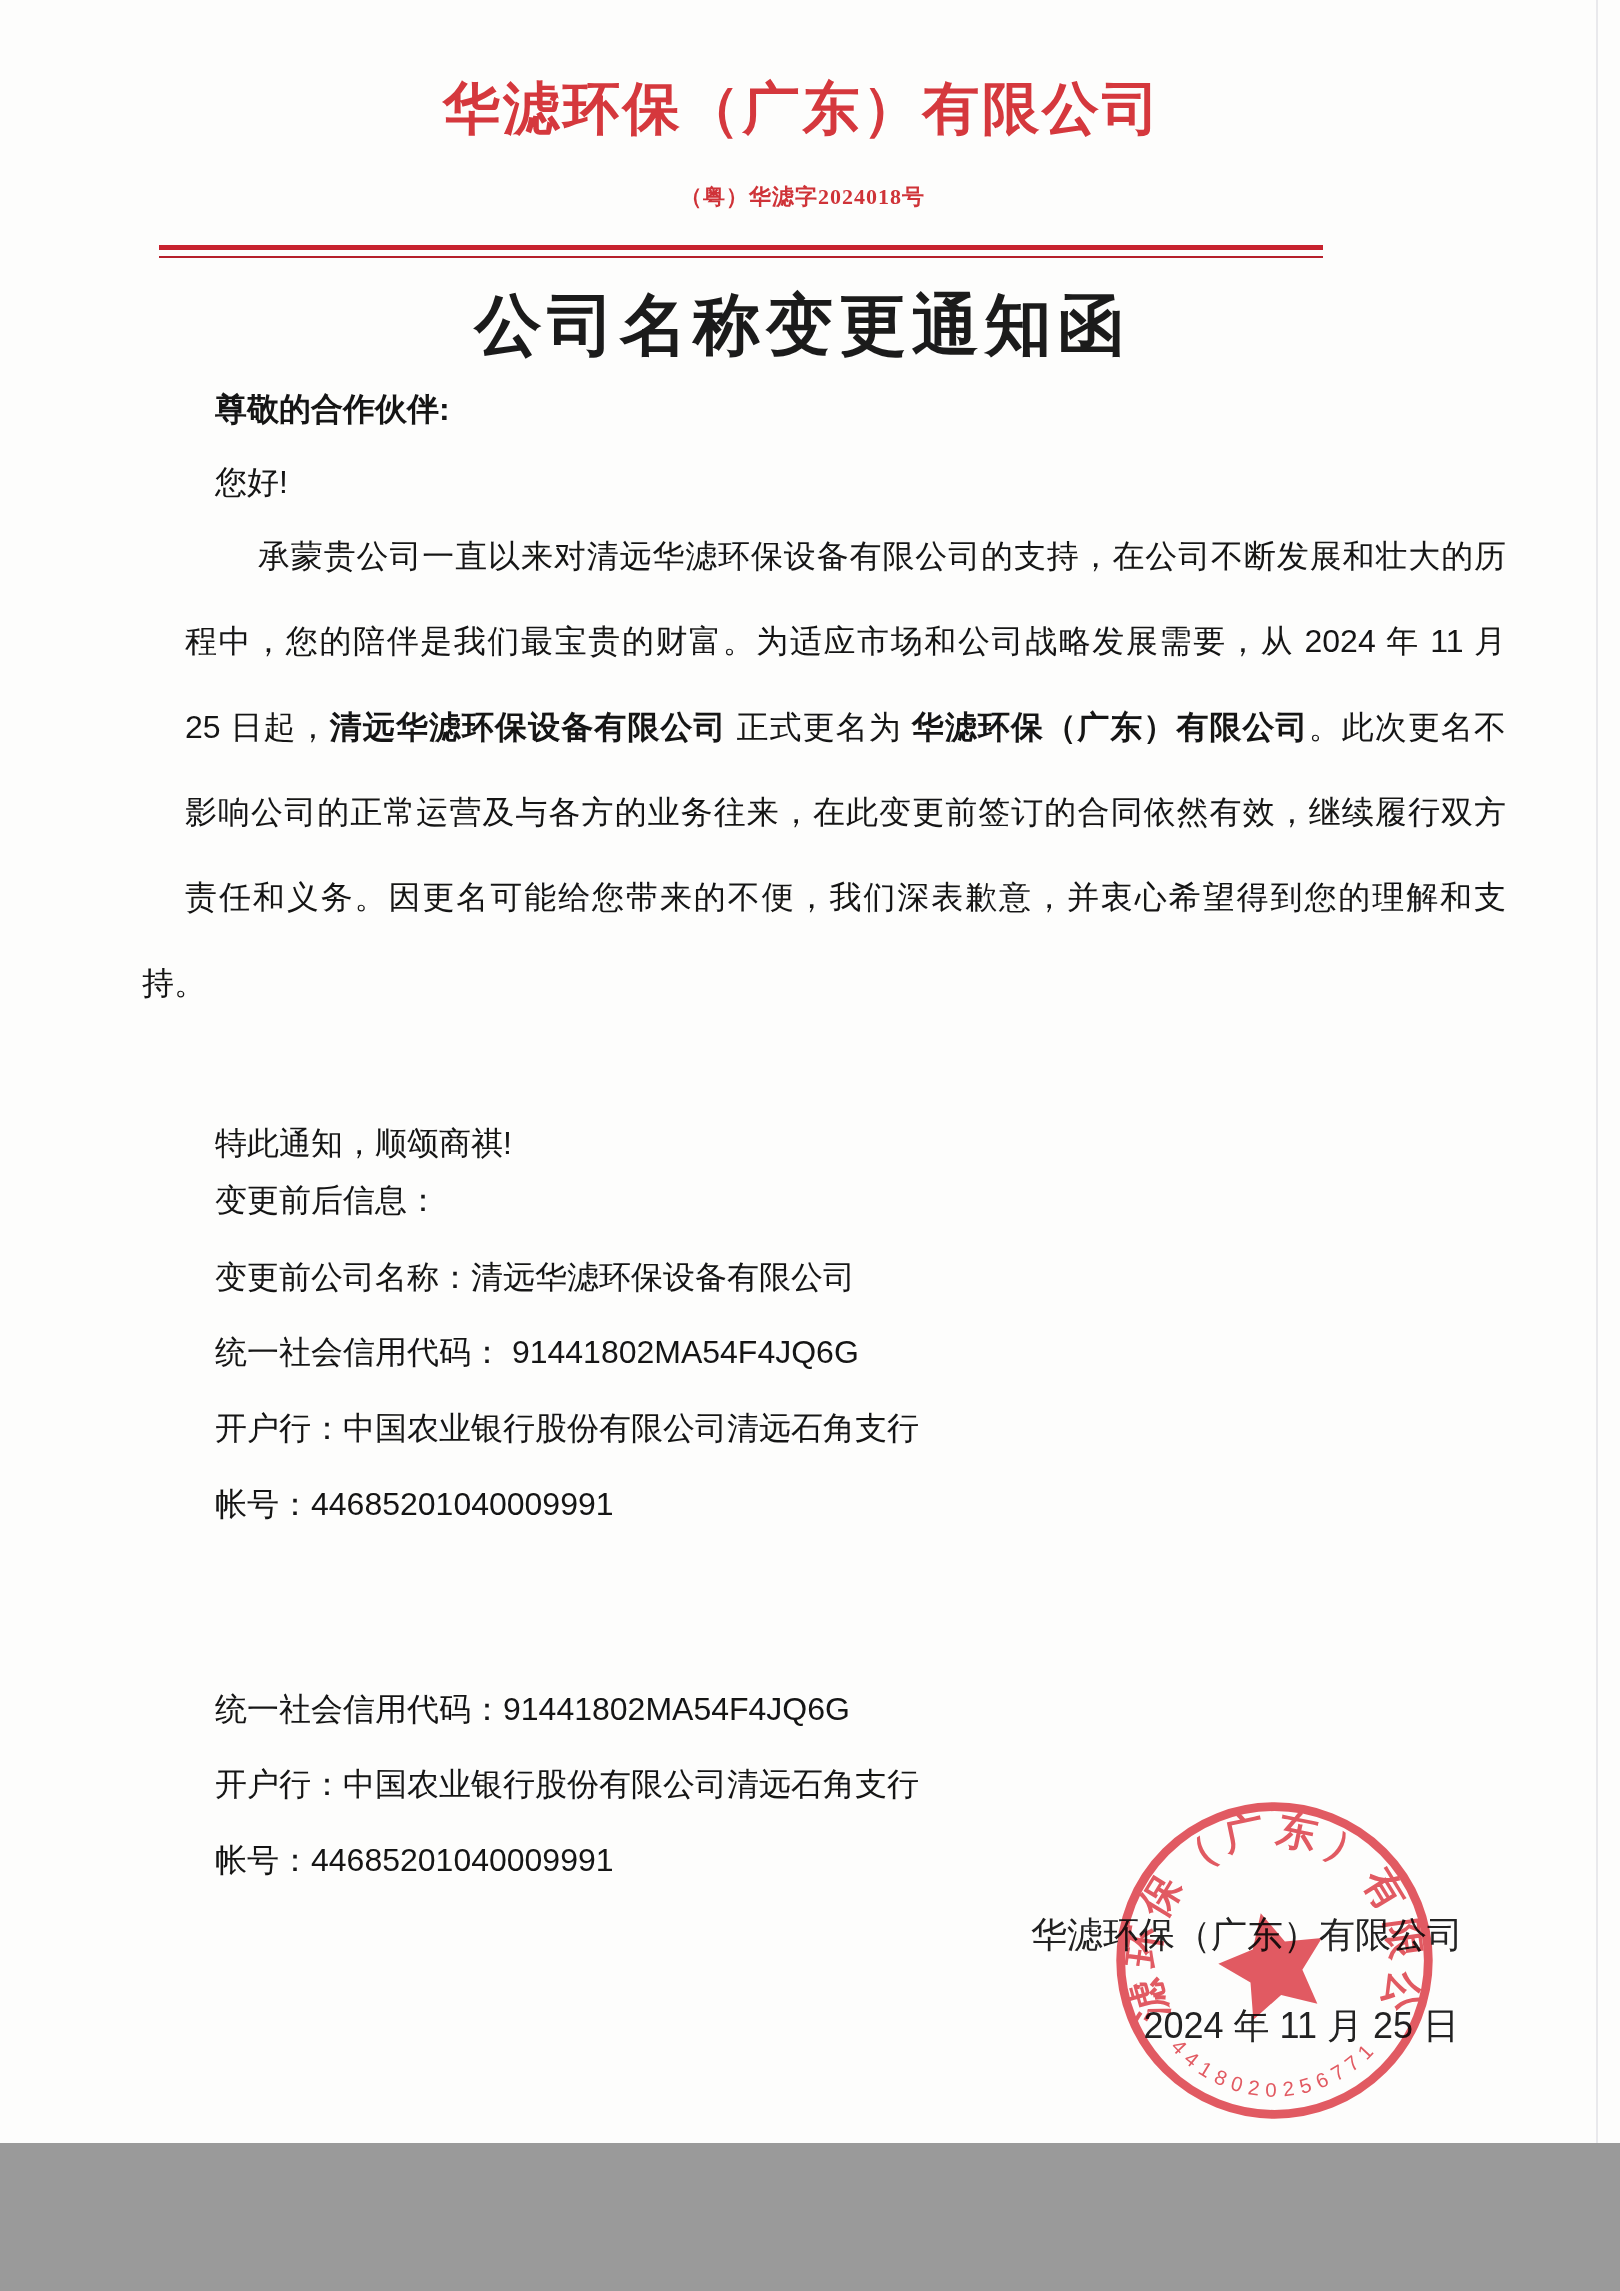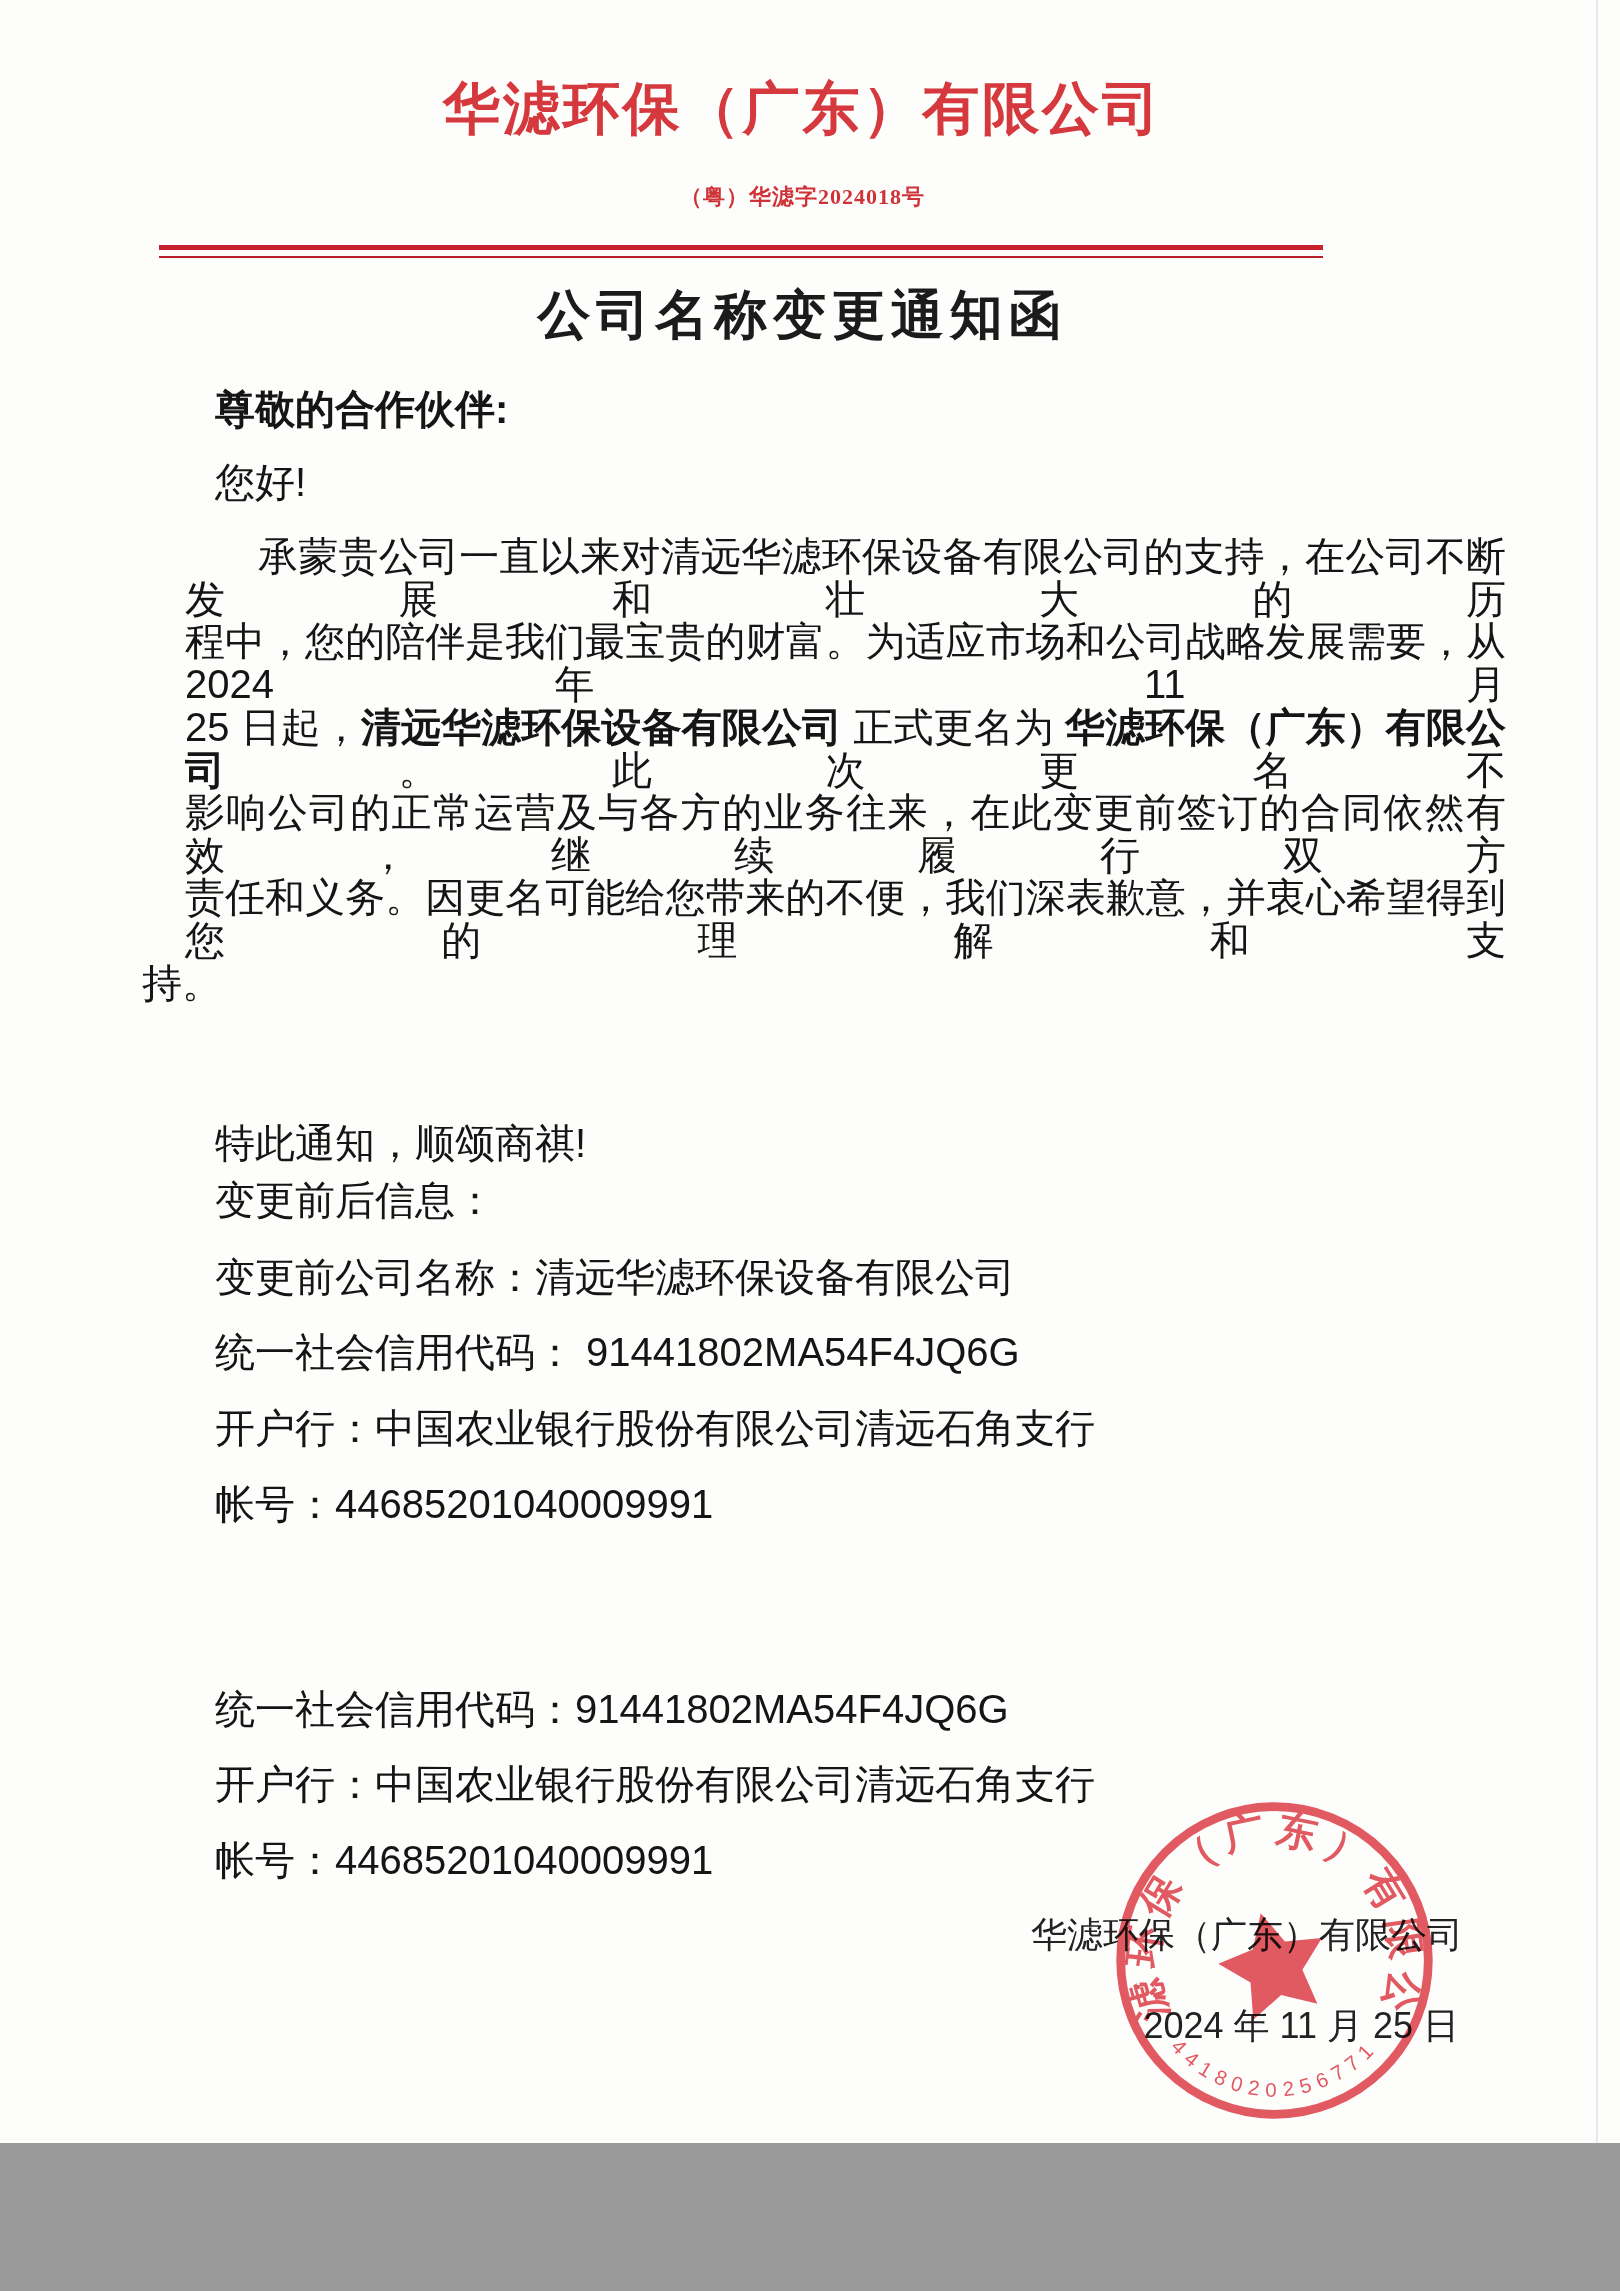--- a/index.html
+++ b/index.html
@@ -27,27 +27,27 @@
     font-family:"Liberation Serif","DejaVu Serif",serif;
     font-weight:bold;font-size:22px;letter-spacing:1px;
     color:#cf3338;
   }
   .rule-thick{top:245px;left:159px;width:1164px;height:4.9px;background:#c7222e;}
   .rule-thin{top:256px;left:159px;width:1164px;height:2px;background:#b5202b;}
   
   .doc-title{
     top:280px;left:142px;width:1321px;
     text-align:center;
-    font-weight:900;font-size:53px;letter-spacing:5.9px;
+    font-weight:900;font-size:67px;letter-spacing:5.9px;
     color:#1b1b1b;
   }
   
   .line{
     left:142px;width:1321px;
-    font-size:40px;line-height:43px;
+    font-size:32px;line-height:43px;
     color:#151515;
     white-space:nowrap;
   }
   .just{
     white-space:normal;
     text-align:justify;
     text-align-last:justify;
     margin-left:43px;
   }
   .indent{text-indent:73px;}

